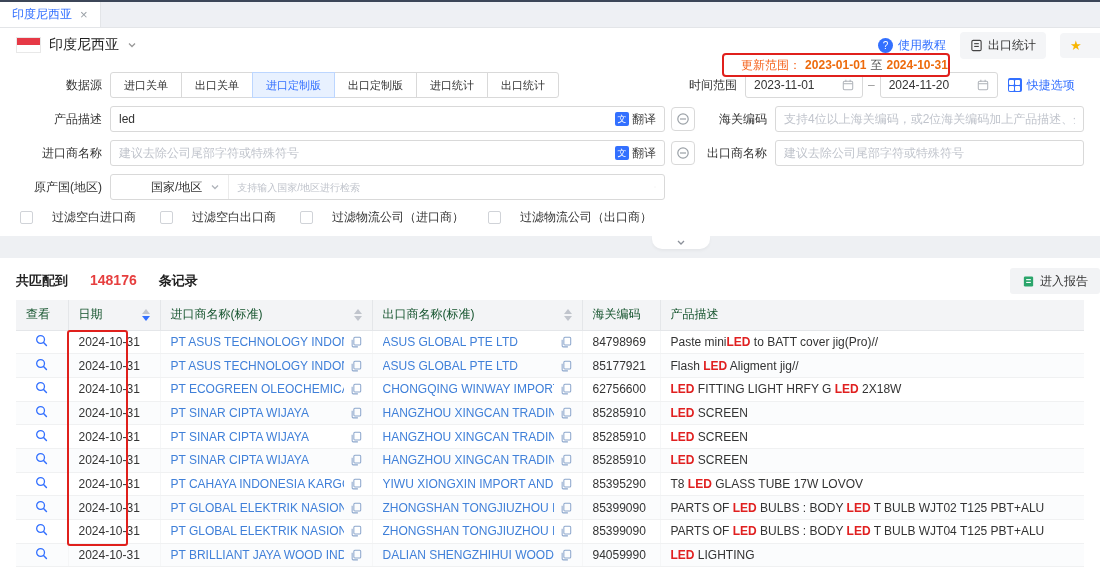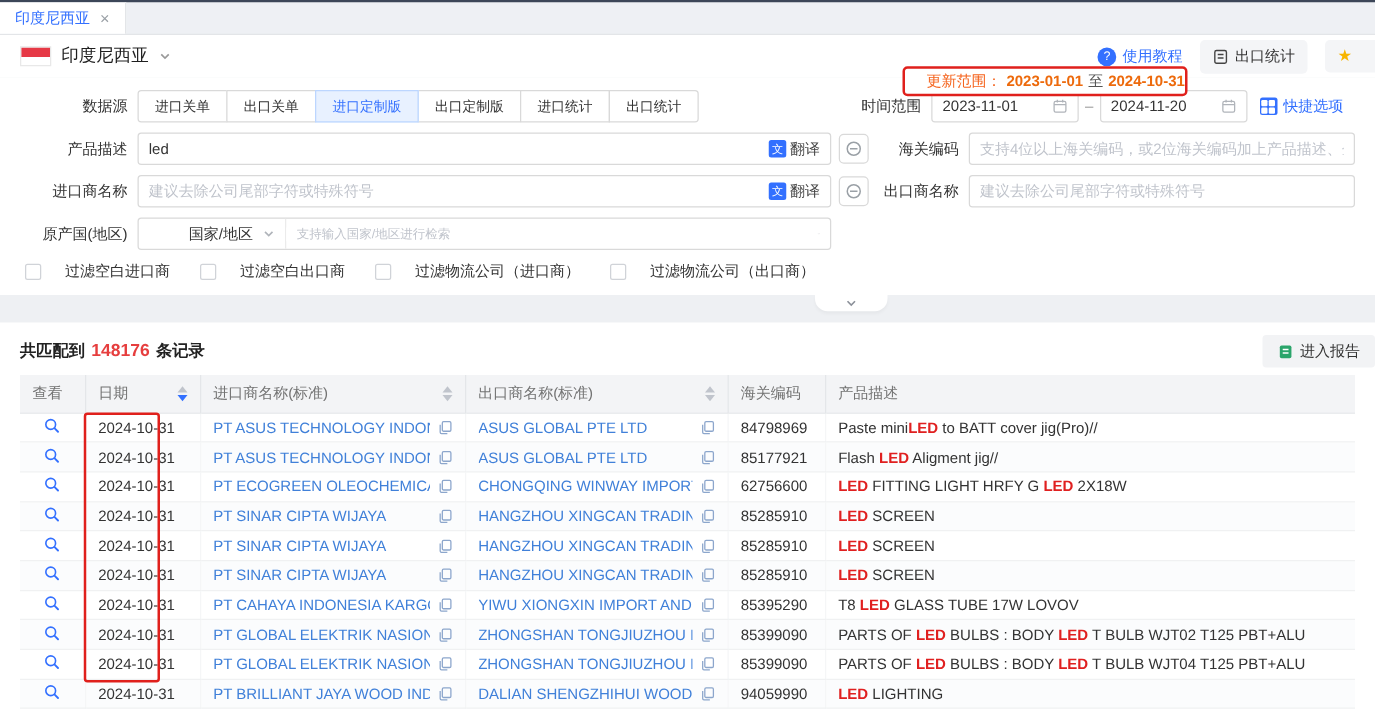--- a/index.html
+++ b/index.html
@@ -73,26 +73,26 @@
   .checks { display:flex; gap:24px; margin-left:4px; align-items:center; height:18px; }
   .check { display:flex; align-items:center; gap:19px; cursor:pointer; color:#333; }
   .cbox { width:13px; height:13px; border:1px solid #d0d3d8; border-radius:2px; background:#fff; }
   .collapse-tab { position:absolute; left:652px; top:236px; width:58px; height:13px; background:#fff;
                   border-radius:0 0 10px 10px; display:flex; align-items:center; justify-content:center;
                   z-index:5; cursor:pointer; box-shadow:0 2px 3px rgba(0,0,0,0.04); }
   .gap { height:22px; background:#eef0f3; }
   
   .results { background:#fff; height:311px; padding:10px 16px 0 16px; position:relative; overflow:hidden; }
   .res-bar { display:flex; align-items:center; height:26px; margin-bottom:6px; }
-  .res-text { font-size:13px; font-weight:bold; color:#222; display:flex; gap:5px; align-items:baseline;text-align:center; }
+  .res-text { font-size:13px; font-weight:bold; color:#222; display:flex; gap:22px; align-items:baseline;text-align:center; }
   .res-count { color:#e63e3e; font-size:14px; font-weight:bold; }
   .report-btn { margin-left:auto; margin-right:-16px; background:#f2f3f5; border-radius:3px; height:26px;
                 padding:0 12px; display:flex; align-items:center; gap:5px; color:#333; cursor:pointer; }
   table { width:100%; border-collapse:collapse; table-layout:fixed; }
-  th { background:#f3f4f6; height:30px; font-weight:normal; color:#737373; text-align:left;
+  th { background:#f3f4f6; height:30px; font-weight:normal; color:#14532d; text-align:left;
        padding:0 10px; border-right:1px solid #e4e6e9; border-bottom:1px solid #e4e6e9; font-size:12px; }
   th:last-child { border-right:none; }
   .th-flex { display:flex; align-items:center; justify-content:space-between; }
   td { height:23.7px; padding:0 10px; border-bottom:1px solid #f0f1f2; border-right:1px solid #f5f6f7;
        white-space:nowrap; overflow:hidden; font-size:12px; color:#333; }
   td:last-child { border-right:none; }
   tr:nth-child(even) td { background:#fbfcfd; }
   .cell-flex { display:flex; align-items:center; gap:6px; min-width:0; }
   .link { color:#4080d9; overflow:hidden; text-overflow:clip; white-space:nowrap; flex:1; min-width:0; cursor:pointer; }
   .copy-ic { flex:0 0 auto; cursor:pointer; display:flex; }

